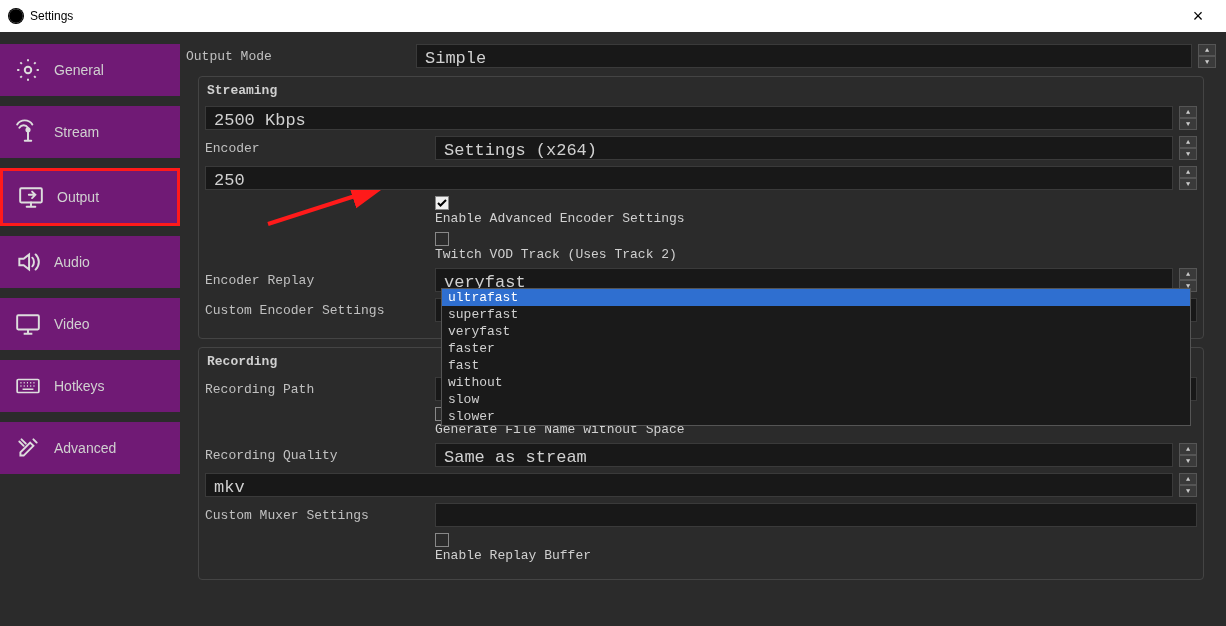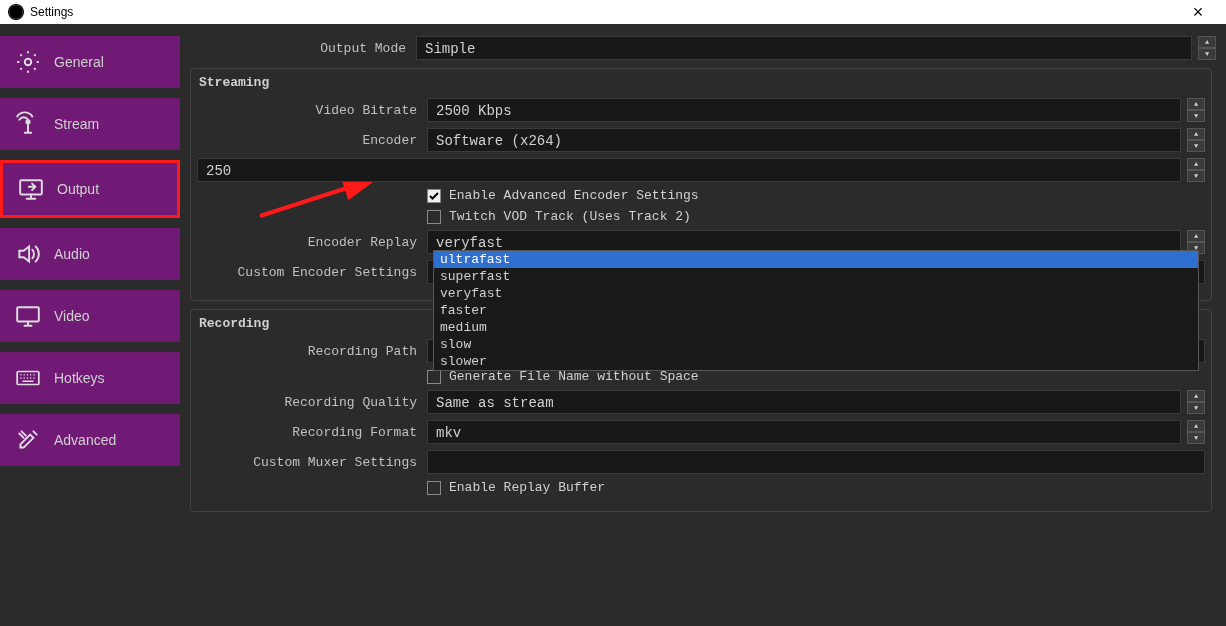--- a/index.html
+++ b/index.html
@@ -6,21 +6,21 @@
   body {
     font-family: "Courier New", monospace;
     font-size: 13px;
     background: #2b2b2b;
     color: #d0d0d0;
     width: 1226px;
     height: 626px;
     overflow: hidden;
   }
   .titlebar {
-    height: 24px;
+    height: 32px;
     background: #fff;
     color: #000;
     display: flex;
     align-items: center;
     padding: 0 8px;
     justify-content: space-between;
     font-family: "Segoe UI", sans-serif;
     font-size: 12px;
   }
   .titlebar-left { display: flex; align-items: center; gap: 6px; }
@@ -76,39 +76,38 @@
     overflow: auto;
   }
   .row {
     display: flex;
     align-items: center;
     margin: 6px 0;
     position: relative;
   }
   .label-col {
     width: 230px;
-    text-align: right;
     padding-right: 10px;
     color: #c0c0c0;
   }
   .field-col {
     flex: 1;
     display: flex;
     align-items: center;
     gap: 6px;
     position: relative;
   }
   .select, .textinput {
     flex: 1;
     background: #181818;
     border: 1px solid #3a3a3a;
     color: #d0d0d0;
     padding: 4px 8px;
     font-family: "Courier New", monospace;
-    font-size: 14px;
+    font-size: 17px;
     height: 24px;
     position: relative;
   }
   .spinner-btns {
     width: 18px;
     display: flex;
     flex-direction: column;
     height: 24px;
   }
   .spinner-btns .sp {
@@ -116,33 +115,34 @@
     background: #3a3a3a;
     border: 1px solid #555;
     display: flex; align-items: center; justify-content: center;
     font-size: 7px;
     color: #ccc;
     cursor: pointer;
   }
   .section {
     border: 1px solid #444;
     border-radius: 4px;
-    margin: 8px 4px;
+    margin: 8px 12px;
     padding: 8px 6px 10px 6px;
     position: relative;
   }
   .section-title {
     font-weight: bold;
     color: #d0d0d0;
     margin: -2px 0 8px 2px;
   }
   .checkbox-row {
     display: flex;
-    align-items: flex-end;
-    gap: 8px;
+    align-items: flex-start;
+    gap: 1px;
+    flex-direction: column;
   }
   .chk {
     width: 14px; height: 14px;
     border: 1px solid #888;
     display: inline-flex;
     align-items: center;
     justify-content: center;
     background: #f0f0f0;
     cursor: pointer;
   }
@@ -270,34 +270,33 @@
       <svg class="arrow arrow-1" viewBox="0 0 130 50">
         <defs>
             <marker id="ah1" markerWidth="10" markerHeight="10" refX="8" refY="3" orient="auto">
               <path d="M0,0 L9,3 L0,6 Z" fill="#ff1a1a"></path>
             </marker>
           </defs>
         <line x1="5" y1="45" x2="120" y2="8" stroke="#ff1a1a" stroke-width="4" marker-end="url(#ah1)"></line>
       </svg>
 
       <div class="row">
-        <div class="label-col">Video Bitrate</div>
         <div class="field-col">
           <div class="textinput">2500 Kbps</div>
           <div class="spinner-btns">
               <div class="sp">▲</div>
               <div class="sp">▼</div>
             </div>
         </div>
       </div>
 
       <div class="row">
         <div class="label-col">Encoder</div>
         <div class="field-col">
-          <div class="select">Software (x264)</div>
+          <div class="select">Settings (x264)</div>
           <div class="spinner-btns">
               <div class="sp">▲</div>
               <div class="sp">▼</div>
             </div>
         </div>
       </div>
 
       <div class="row">
         <div class="field-col">
           <div class="select">250</div>
@@ -335,21 +334,22 @@
           <div class="spinner-btns">
               <div class="sp">▲</div>
               <div class="sp">▼</div>
             </div>
         </div>
         <div class="dropdown">
           <div class="dropdown-item highlighted">ultrafast</div>
           <div class="dropdown-item">superfast</div>
           <div class="dropdown-item">veryfast</div>
           <div class="dropdown-item">faster</div>
-          <div class="dropdown-item">medium</div>
+          <div class="dropdown-item">fast</div>
+          <div class="dropdown-item">without</div>
           <div class="dropdown-item">slow</div>
           <div class="dropdown-item">slower</div>
         </div>
       </div>
 
       <svg class="arrow arrow-2" viewBox="0 0 300 80">
         <defs>
             <marker id="ah2" markerWidth="10" markerHeight="10" refX="8" refY="3" orient="auto">
               <path d="M0,0 L9,3 L0,6 Z" fill="#ff1a1a"></path>
             </marker>
@@ -388,21 +388,20 @@
         <div class="field-col">
           <div class="select">Same as stream</div>
           <div class="spinner-btns">
               <div class="sp">▲</div>
               <div class="sp">▼</div>
             </div>
         </div>
       </div>
 
       <div class="row">
-        <div class="label-col">Recording Format</div>
         <div class="field-col">
           <div class="select">mkv</div>
           <div class="spinner-btns">
               <div class="sp">▲</div>
               <div class="sp">▼</div>
             </div>
         </div>
       </div>
 
       <div class="row">

